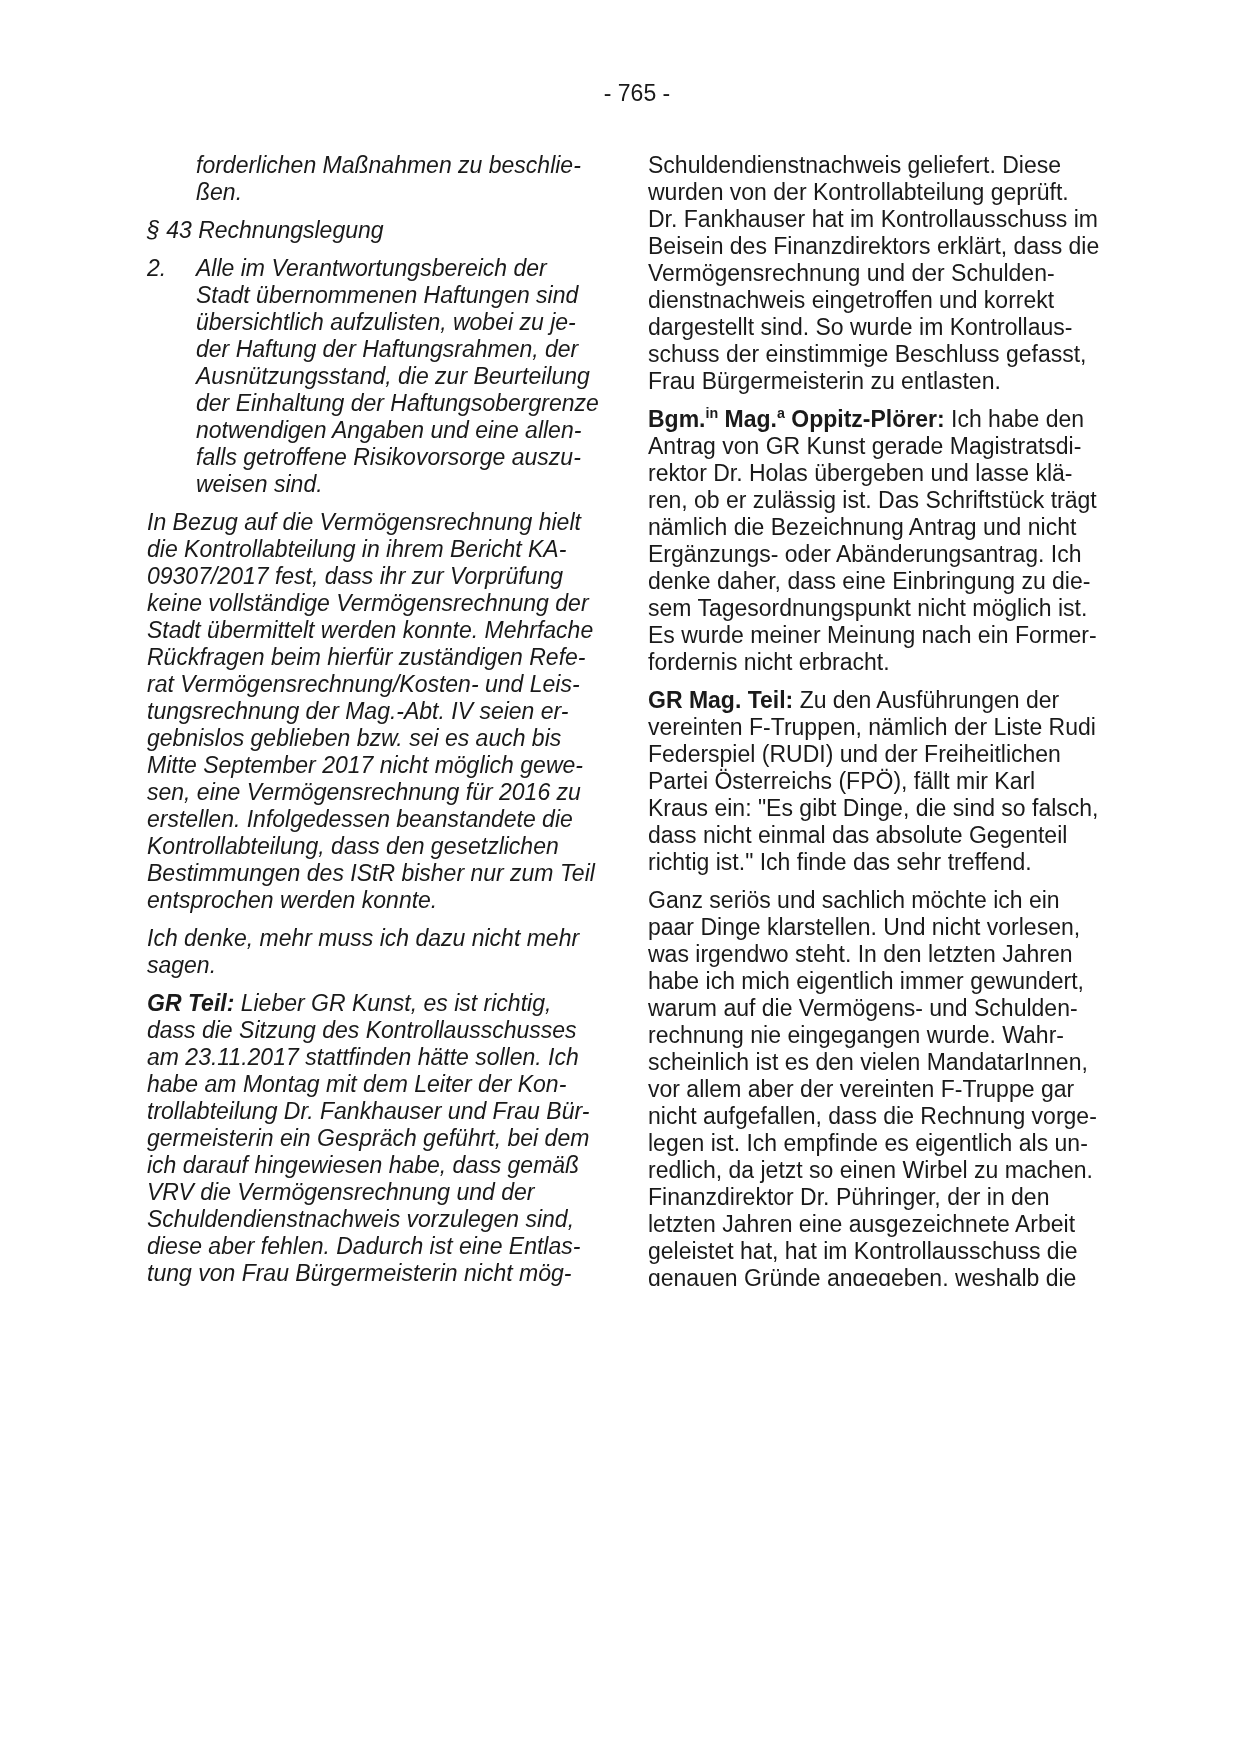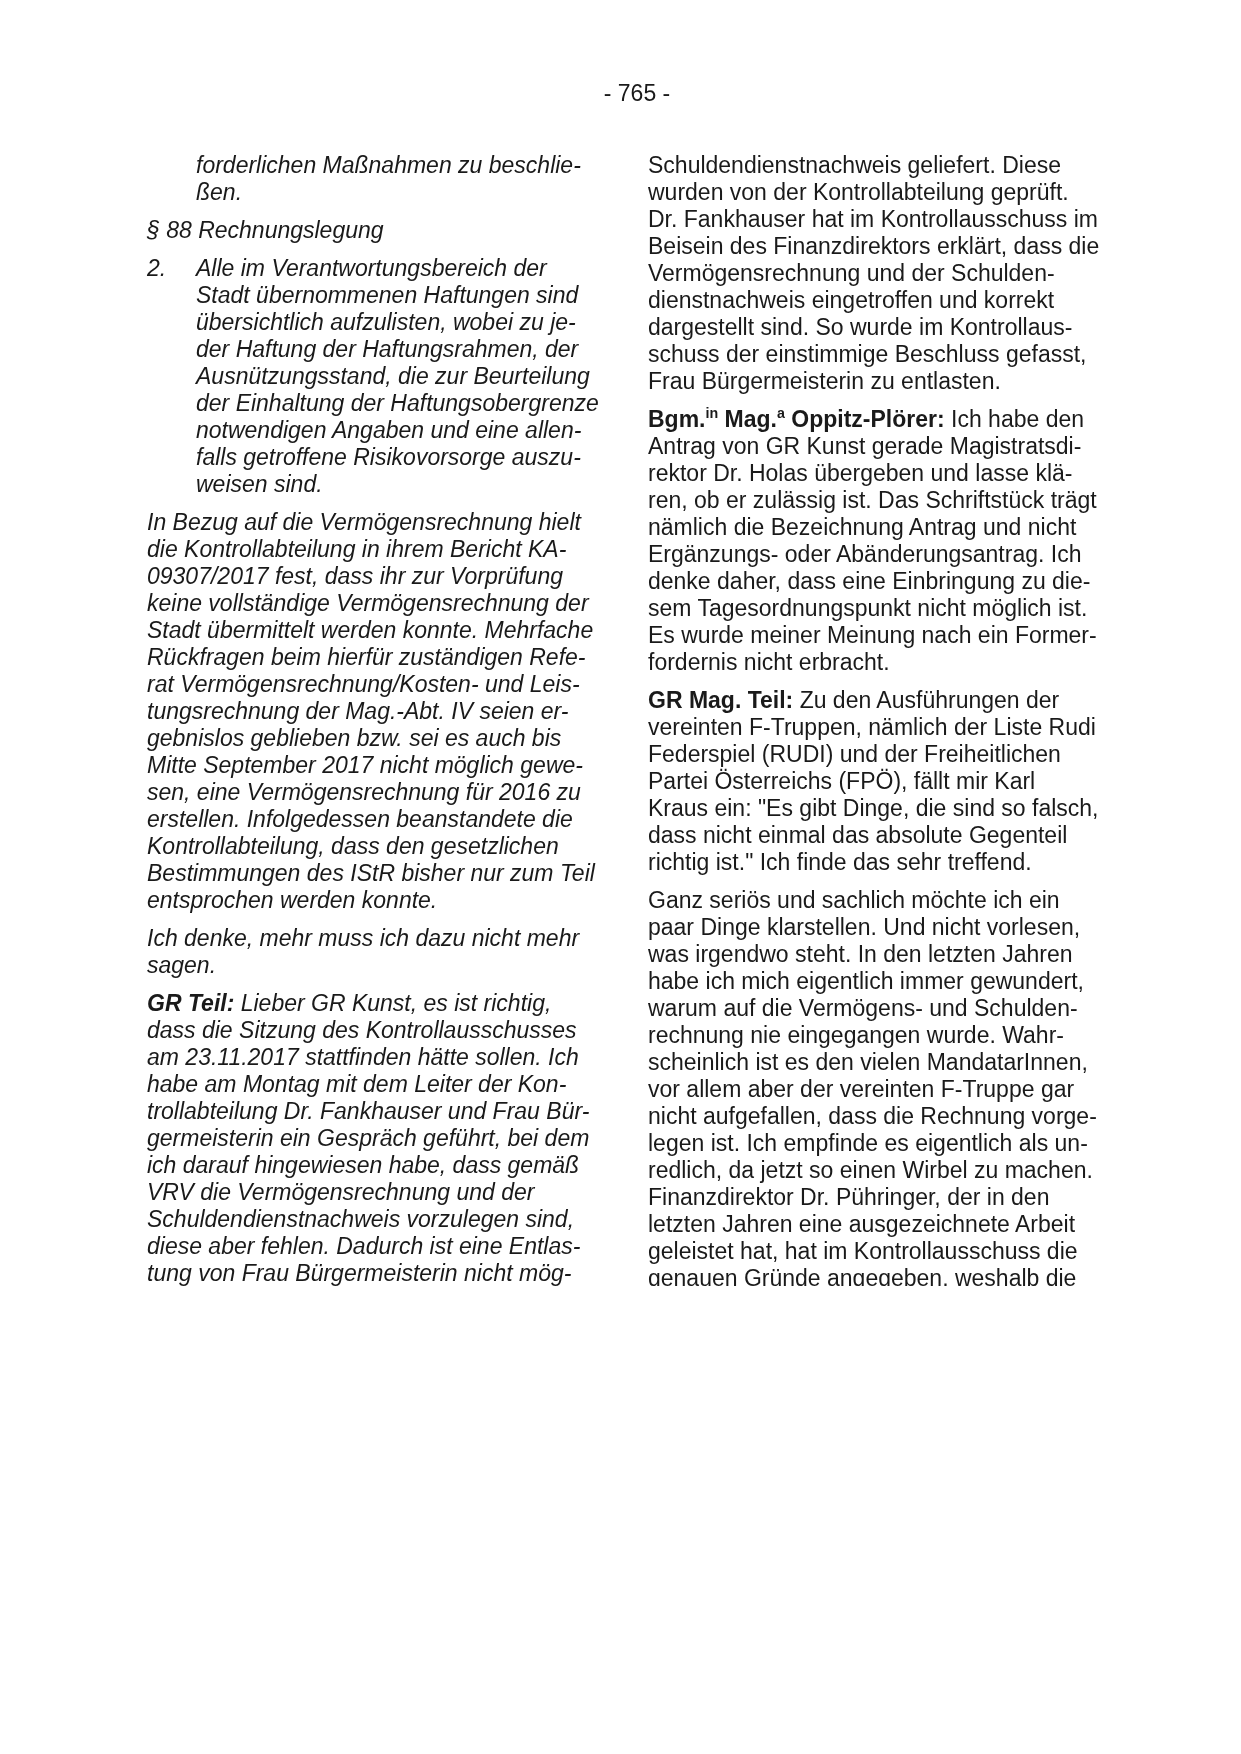--- a/index.html
+++ b/index.html
@@ -64,21 +64,21 @@
 </head>
 <body>
 
 <div id="page">
 
   <div id="page-number">- 765 -</div>
 
   <div class="column" id="col-left">
     <p class="para indent"><span class="t">forderlichen Maßnahmen zu beschlie-
 ßen.</span></p>
-    <p class="para"><span class="t">§ 88 Rechnungslegung</span></p>
+    <p class="para"><span class="t">§ 43 Rechnungslegung</span></p>
     <p class="para item"><span class="num">2.</span></p>
     <p class="para indent"><span class="t">Alle im Verantwortungsbereich der
 Stadt übernommenen Haftungen sind
 übersichtlich aufzulisten, wobei zu je-
 der Haftung der Haftungsrahmen, der
 Ausnützungsstand, die zur Beurteilung
 der Einhaltung der Haftungsobergrenze
 notwendigen Angaben und eine allen-
 falls getroffene Risikovorsorge auszu-
 weisen sind.</span></p>

